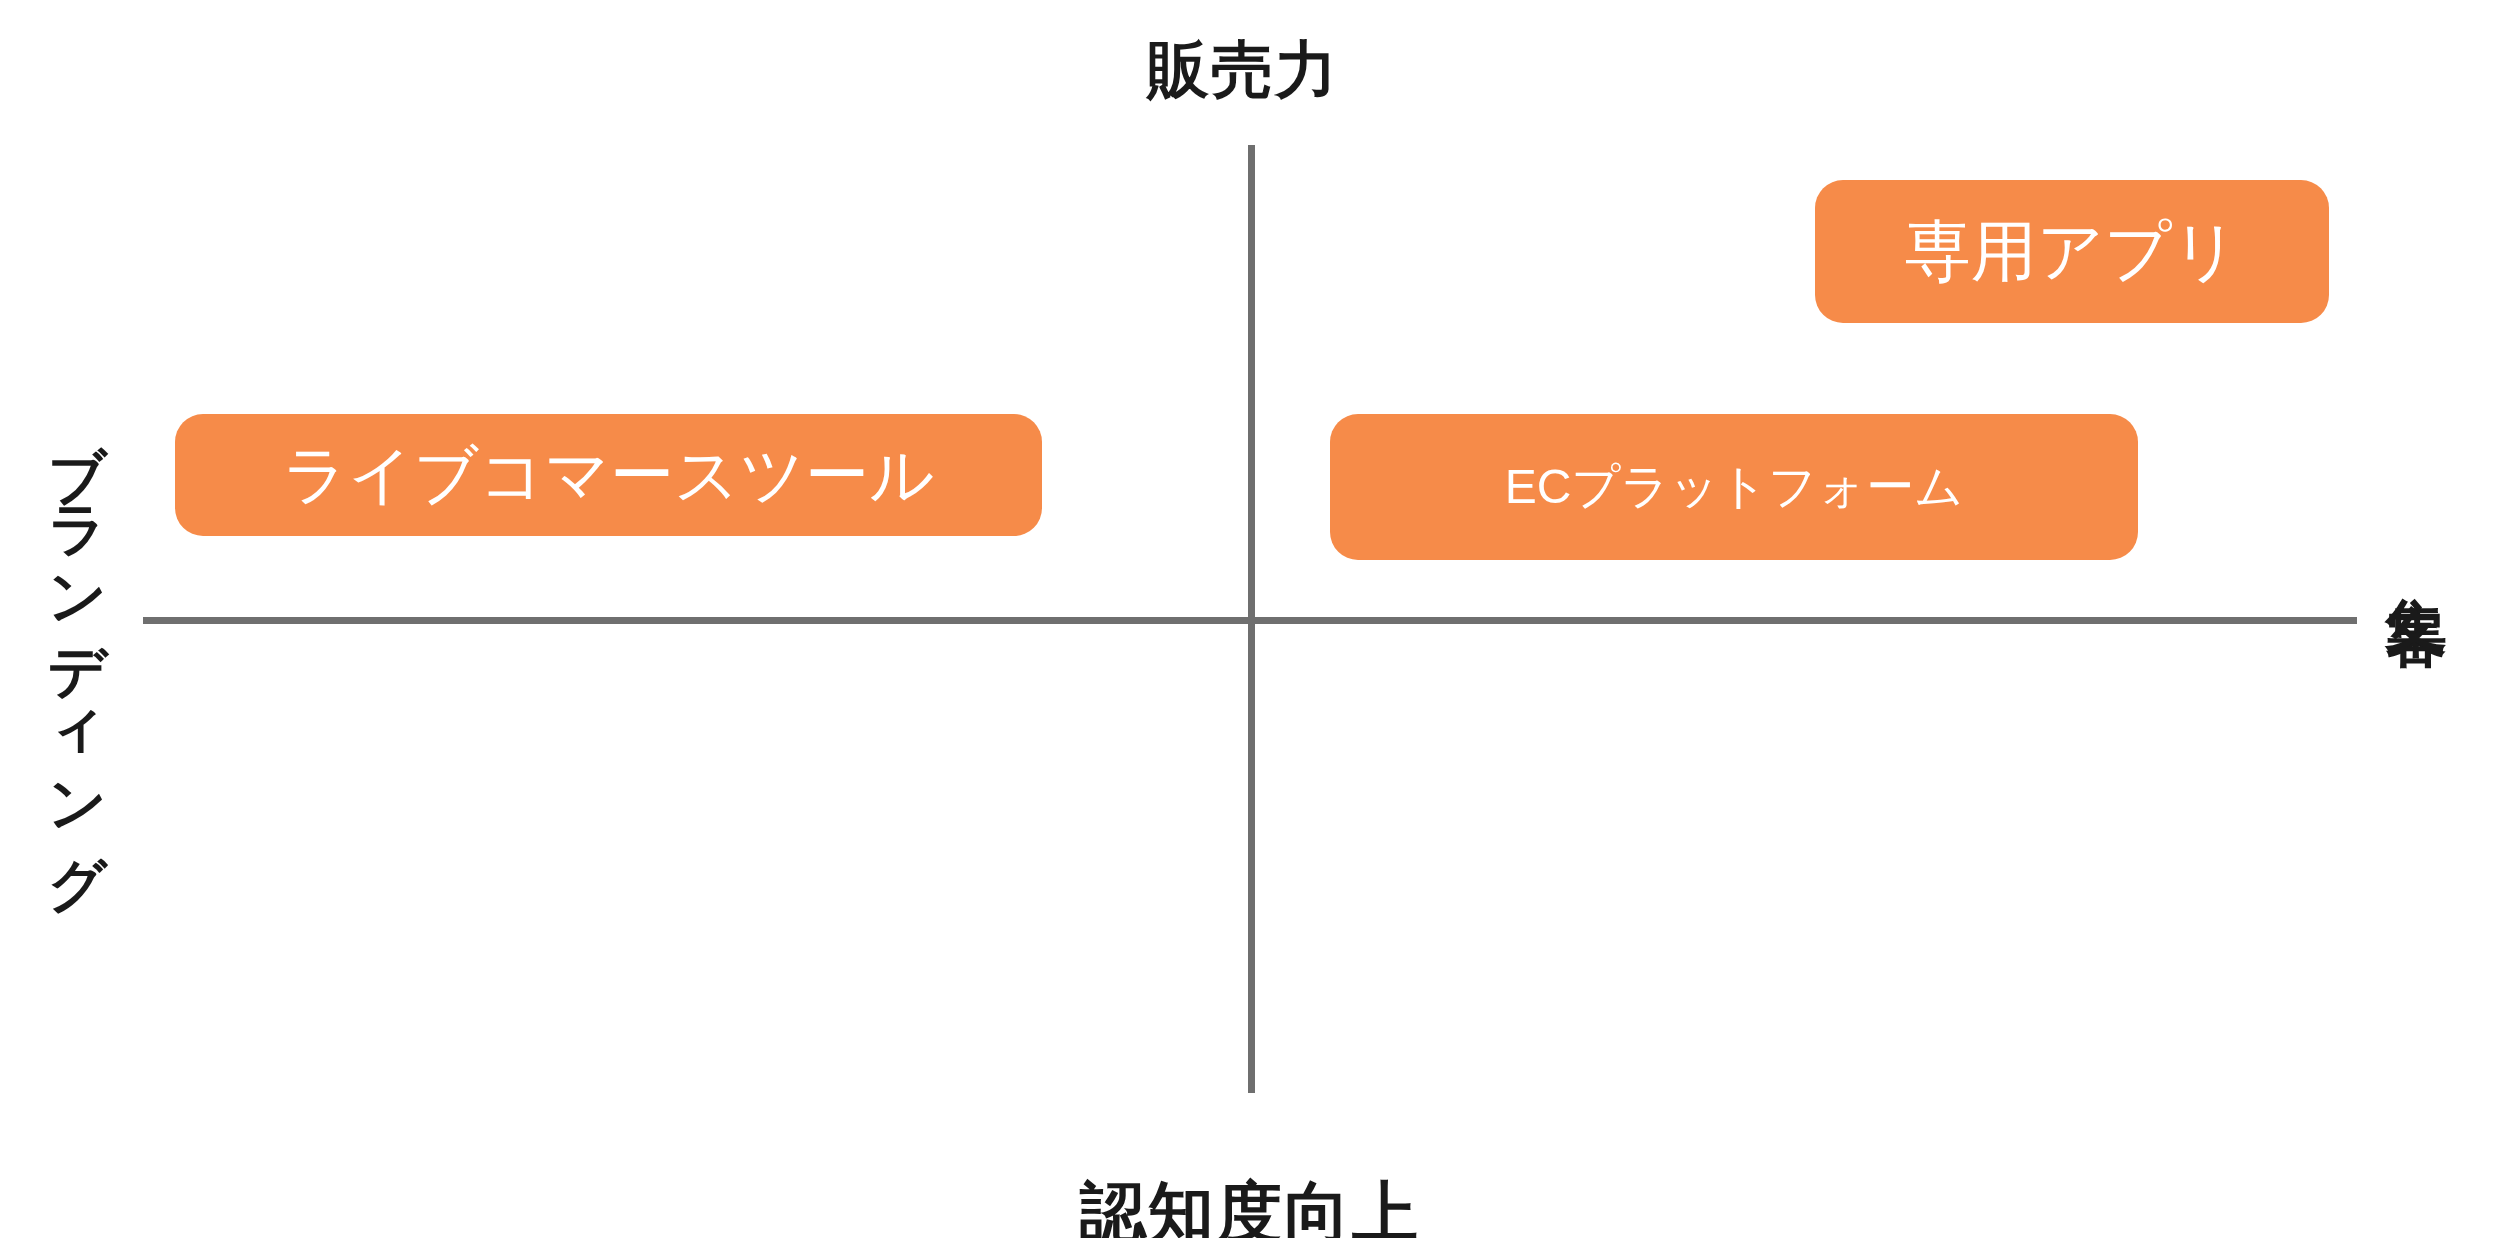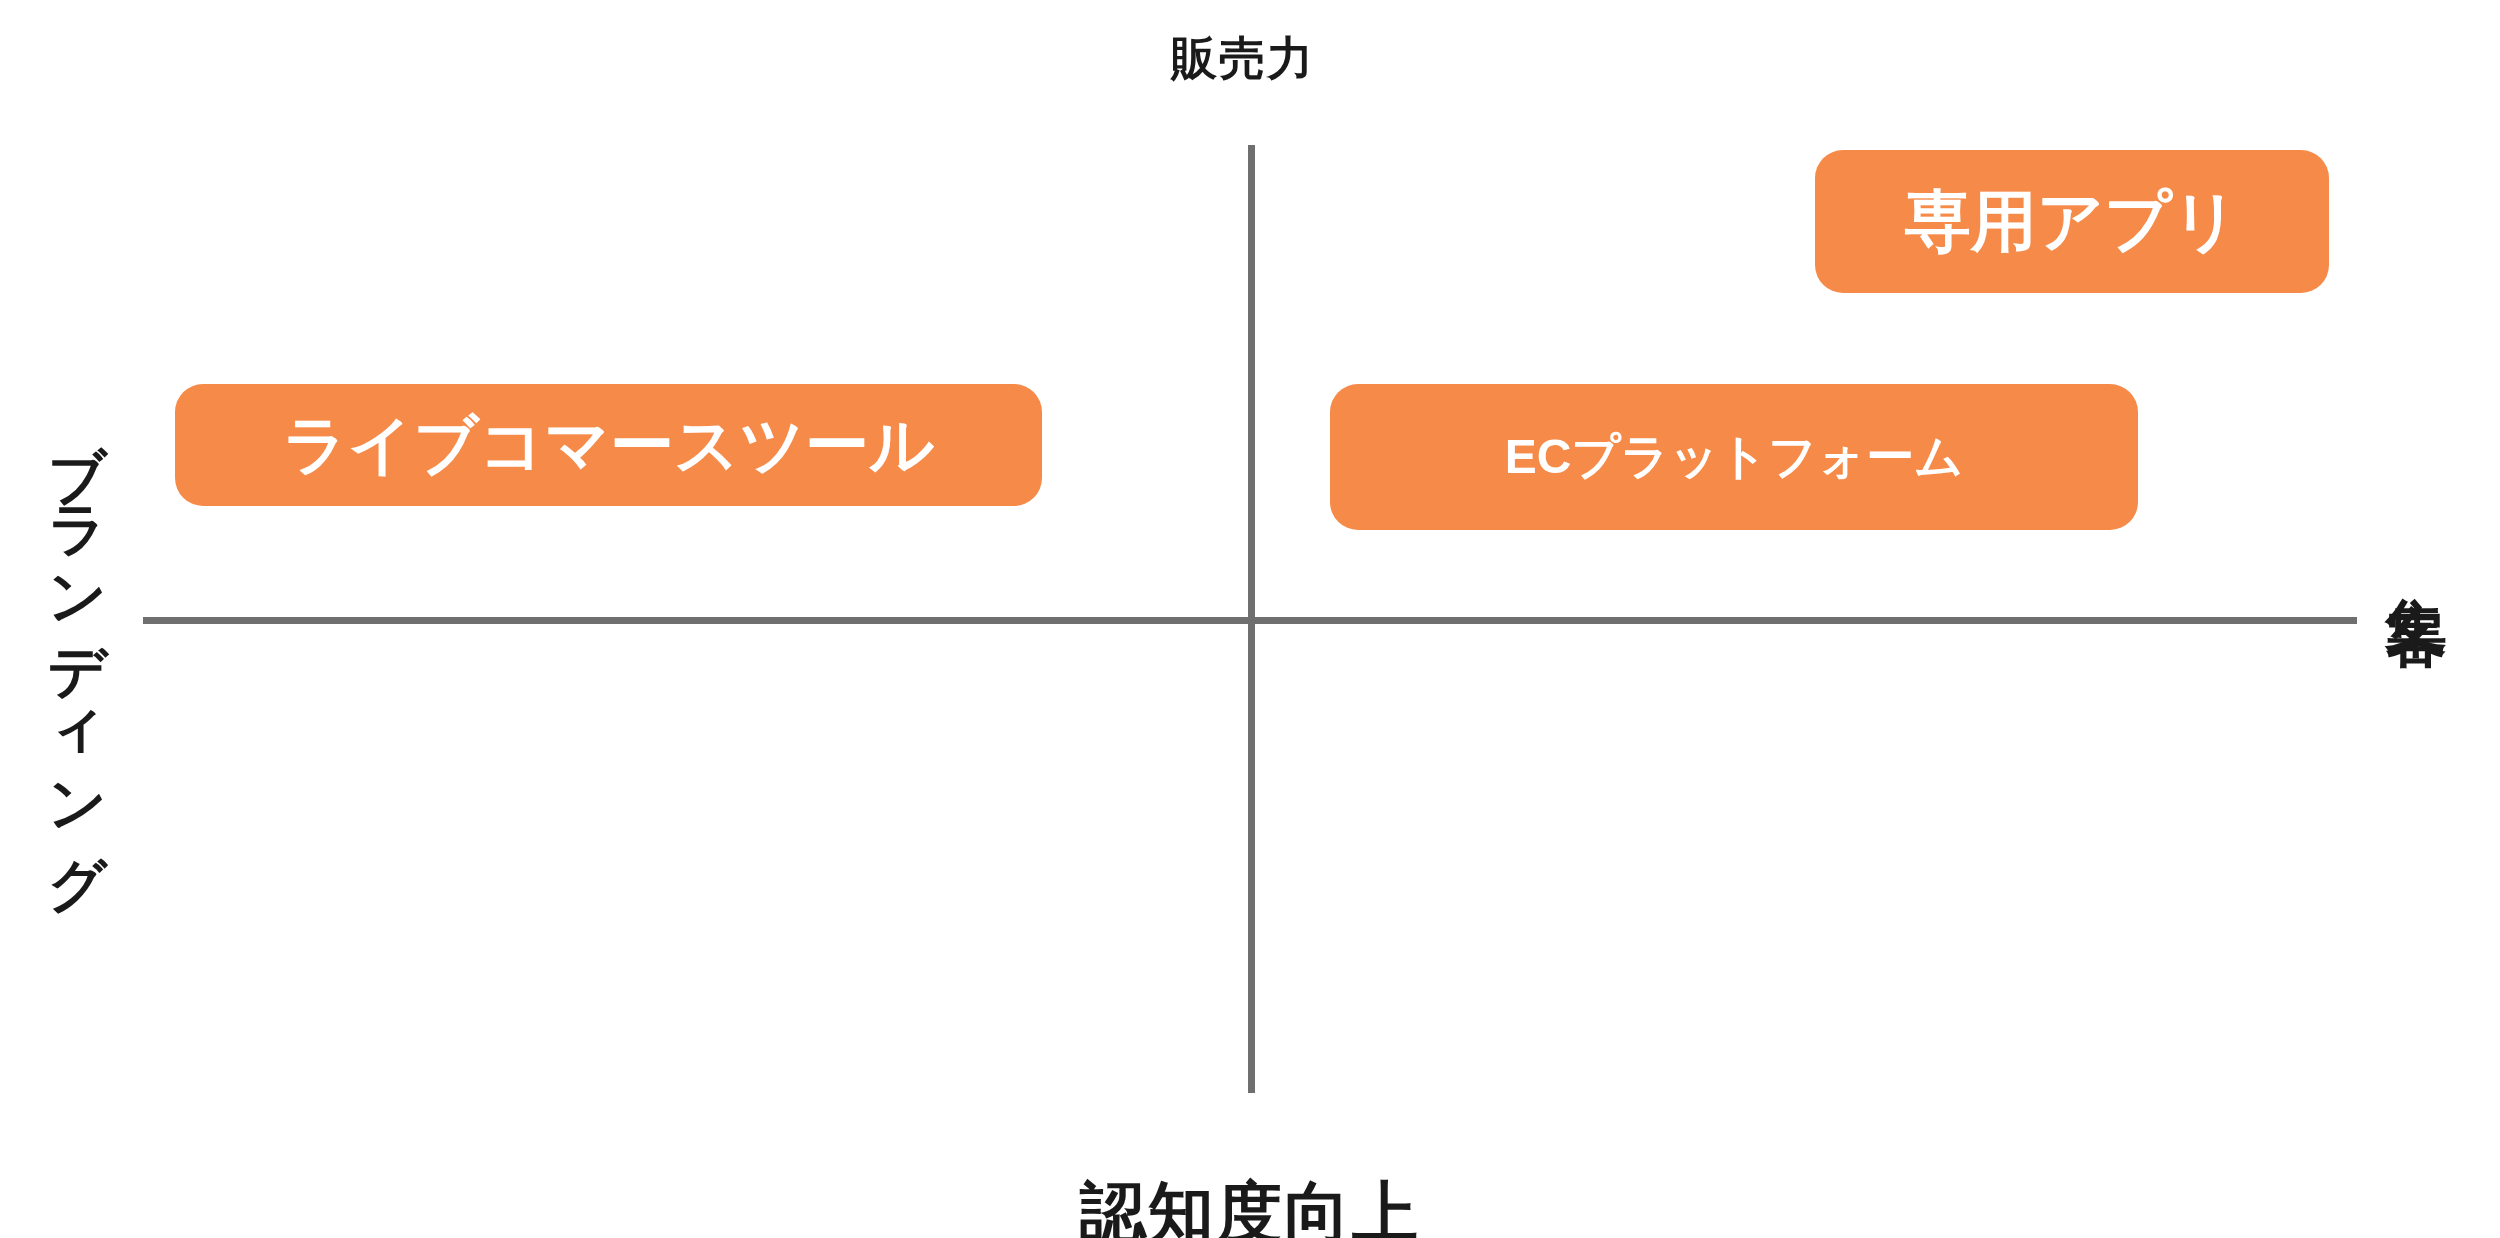--- a/index.html
+++ b/index.html
@@ -36,21 +36,21 @@
     color: var(--text, #1A1A1A);
     font-weight: 800;
     letter-spacing: 2px;
     white-space: nowrap;
   }
   #label-top {
     left: 1043px;
     top: 28px;
     width: 400px;
     text-align: center;
-    font-size: 46px;
+    font-size: 62px;
   }
   #label-bottom {
     left: 1050px;
     top: 1168px;
     width: 400px;
     text-align: center;
     font-size: 66px;
   }
   #label-left {
     left: 46px;
@@ -73,22 +73,23 @@
     line-height: 70px;
   }
   .item-box {
     position: absolute;
     background: var(--accent, #F68B49);
     color: var(--boxtext, #ffffff);
     border-radius: 28px;
     display: flex;
     align-items: center;
     justify-content: center;
-    font-weight: 700;
+    font-weight: 400;
     white-space: nowrap;
+    margin-top: 30px;
   }
   #box-live   { left: 175px;  top: 384px; width: 867px; height: 122px; font-size: 64px; }
   #box-ec     { left: 1330px; top: 384px; width: 808px; height: 146px; font-size: 48px; }
   #box-app    { left: 1815px; top: 150px; width: 514px; height: 143px; font-size: 66px; }
   #box-sns    { left: 1915px; top: 928px; width: 322px; height: 147px; font-size: 76px; letter-spacing: 2px; }
 </style>
 </head>
 <body>
 
 <div id="canvas" style="--accent: #F68B49; --axis: #6F6F6F; --text: #1A1A1A; --boxtext: #FFFFFF; --bg: #FFFFFF;">

